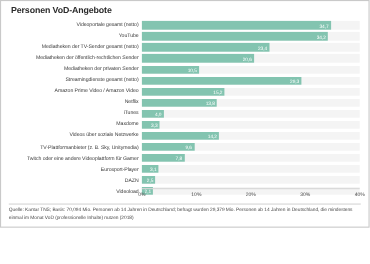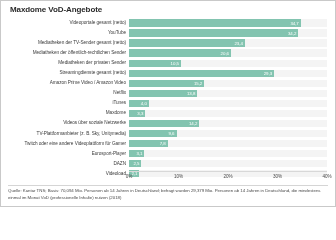--- a/index.html
+++ b/index.html
@@ -118,21 +118,21 @@
     color: #4a4a4a;
     line-height: 6.6px;
     letter-spacing: -0.04px;
   }
 </style>
 </head>
 <body>
 
 <div class="frame">
 
-  <div class="chart-title">Maxdome VoD-Angebote</div>
+  <div class="chart-title">Personen VoD-Angebote</div>
 
   <div class="plot">
       <div class="row">
         <div class="row-label">Videoportale gesamt (netto)</div>
         <div class="track">
           <div class="bar" style="width: 86.75%;">
             <span class="bar-value">34,7</span>
           </div>
         </div>
       </div>

